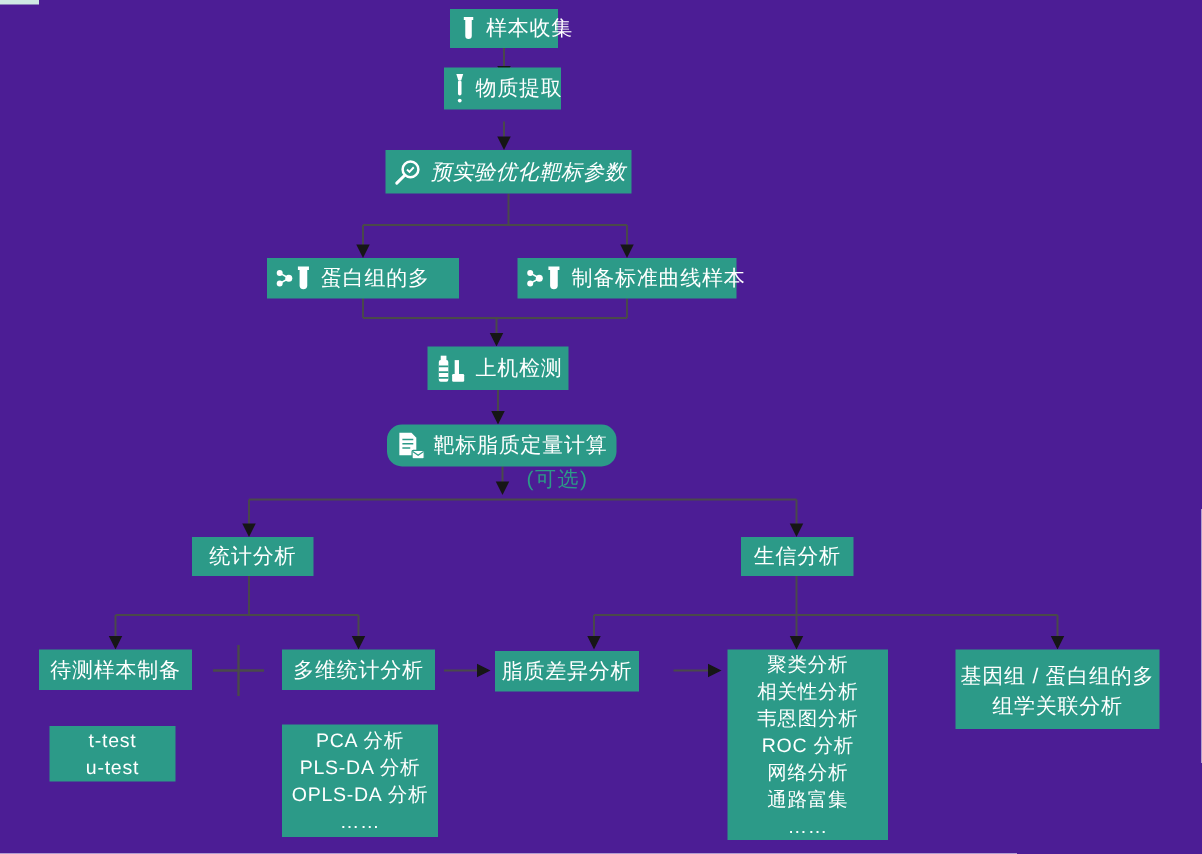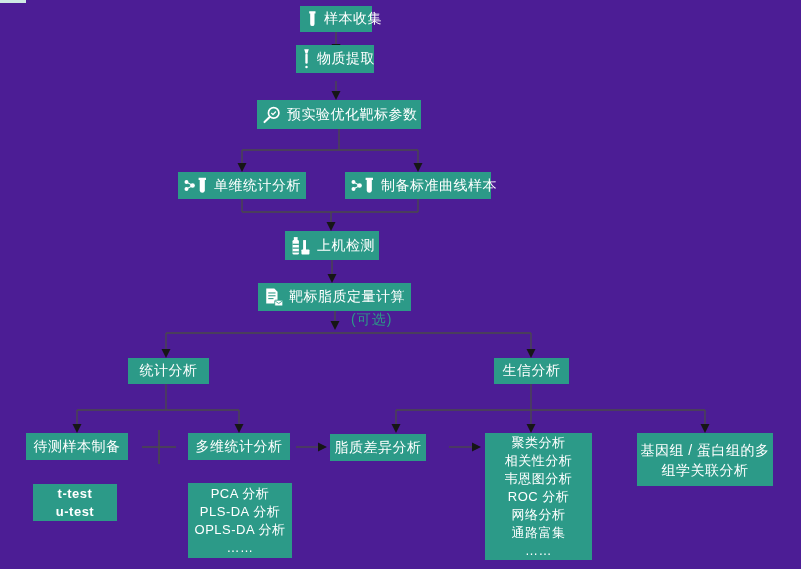--- a/index.html
+++ b/index.html
@@ -155,21 +155,21 @@
     <span class="ic">
       <svg width="11" height="22" viewBox="0 0 12 26">
         <path d="M3.3 1.5h5.4L7.2 6.5H4.8z" fill="#fff"></path>
         <rect x="4.6" y="6.5" width="2.8" height="12" rx="1.4" fill="#fff"></rect>
         <circle cx="6" cy="22.5" r="1.5" fill="#fff"></circle>
       </svg>
     </span>
     <span>物质提取</span>
   </div>
 
-  <div class="box iconbox" style="left:257px;top:100px;width:164px;height:29px;">
+  <div class="box iconbox" style="left:257px;top:100px;width:164px;height:29px;font-style:italic;">
     <span class="ic">
       <svg width="20" height="20" viewBox="0 0 24 24">
         <circle cx="14" cy="9.5" r="6.3" fill="none" stroke="#fff" stroke-width="2"></circle>
         <path d="M11.2 9.6l2 2 3.4-3.8" fill="none" stroke="#fff" stroke-width="1.5"></path>
         <line x1="9.2" y1="14.4" x2="3" y2="20.5" stroke="#fff" stroke-width="2.4" stroke-linecap="round"></line>
       </svg>
     </span>
     <span>预实验优化靶标参数</span>
   </div>
 
@@ -177,21 +177,21 @@
     <span class="ic">
       <svg width="26" height="21" viewBox="0 0 30 24">
         <line x1="5.5" y1="8.8" x2="9.5" y2="11" stroke="#fff" stroke-width="1.2"></line>
         <line x1="5.5" y1="15.2" x2="9.5" y2="13" stroke="#fff" stroke-width="1.2"></line>
         <circle cx="4" cy="8" r="2.3" fill="#fff"></circle>
         <circle cx="4" cy="16" r="2.3" fill="#fff"></circle>
         <circle cx="11" cy="12" r="2.7" fill="#fff"></circle>
         <path d="M18 3h8.5v2.6h-1.3V18a3 3 0 0 1-5.9 0V5.6H18z" fill="#fff"></path>
       </svg>
     </span>
-    <span>单维统计分析</span>
+    <span>蛋白组的多</span>
   </div>
 
   <div class="box iconbox" style="left:345px;top:172px;width:146px;height:27px;">
     <span class="ic">
       <svg width="26" height="21" viewBox="0 0 30 24">
         <line x1="5.5" y1="8.8" x2="9.5" y2="11" stroke="#fff" stroke-width="1.2"></line>
         <line x1="5.5" y1="15.2" x2="9.5" y2="13" stroke="#fff" stroke-width="1.2"></line>
         <circle cx="4" cy="8" r="2.3" fill="#fff"></circle>
         <circle cx="4" cy="16" r="2.3" fill="#fff"></circle>
         <circle cx="11" cy="12" r="2.7" fill="#fff"></circle>
@@ -209,21 +209,21 @@
         <line x1="3" y1="11" x2="10.5" y2="11" stroke="#2c9a88" stroke-width="1.4"></line>
         <line x1="3" y1="15.5" x2="10.5" y2="15.5" stroke="#2c9a88" stroke-width="1.4"></line>
         <line x1="3" y1="20" x2="10.5" y2="20" stroke="#2c9a88" stroke-width="1.4"></line>
         <rect x="15.5" y="6" width="3.4" height="12" fill="#fff"></rect>
         <rect x="13.5" y="17" width="9.5" height="6" rx="1" fill="#fff"></rect>
       </svg>
     </span>
     <span>上机检测</span>
   </div>
 
-  <div class="box iconbox" style="left:258px;top:283px;width:153px;height:28px;">
+  <div class="box iconbox" style="left:258px;top:283px;width:153px;height:28px;border-radius:10px;">
     <span class="ic">
       <svg width="21" height="20" viewBox="0 0 26 24">
         <path d="M4 1.5h10l4 4V20H4z" fill="#fff"></path>
         <line x1="6.5" y1="7" x2="15.5" y2="7" stroke="#2c9a88" stroke-width="1.3"></line>
         <line x1="6.5" y1="10.5" x2="15.5" y2="10.5" stroke="#2c9a88" stroke-width="1.3"></line>
         <line x1="6.5" y1="14" x2="13" y2="14" stroke="#2c9a88" stroke-width="1.3"></line>
         <rect x="14.5" y="16" width="10" height="7" rx="1" fill="#fff" stroke="#2c9a88" stroke-width="1"></rect>
         <path d="M15 17l4.5 3 4.5-3" fill="none" stroke="#2c9a88" stroke-width="1"></path>
       </svg>
     </span>
@@ -245,21 +245,21 @@
   </div>
 
   <div class="box" style="left:188px;top:433px;width:102px;height:27px;">
     <span>多维统计分析</span>
   </div>
 
   <div class="box" style="left:330px;top:434px;width:96px;height:27px;">
     <span>脂质差异分析</span>
   </div>
 
-  <div class="listbox" style="left:33px;top:484px;width:84px;height:37px;font-weight:bold;">
+  <div class="listbox" style="left:33px;top:484px;width:84px;height:37px;">
     <div>t-test</div>
     <div>u-test</div>
   </div>
 
   <div class="listbox" style="left:188px;top:483px;width:104px;height:75px;">
     <div>PCA 分析</div>
     <div>PLS-DA 分析</div>
     <div>OPLS-DA 分析</div>
     <div>……</div>
   </div>

